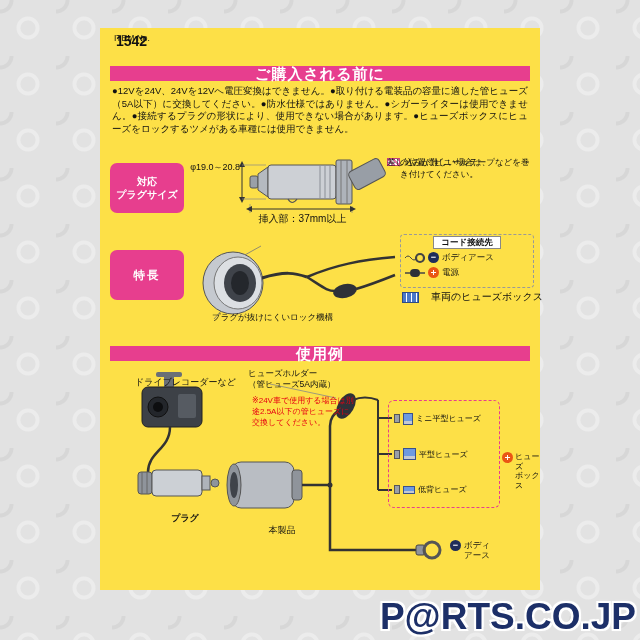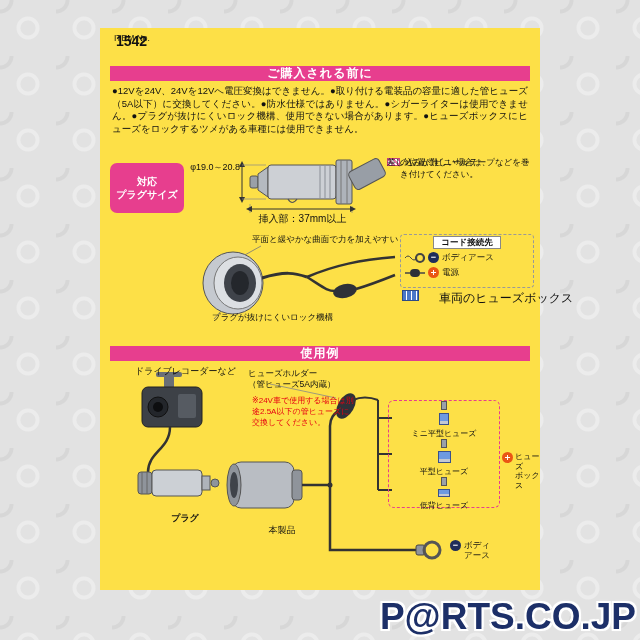--- a/index.html
+++ b/index.html
@@ -10,21 +10,21 @@
       radial-gradient(circle at 28px 28px, rgba(255,255,255,0) 7px, #ececec 8px, #ececec 11px, rgba(255,255,255,0) 12px),
       radial-gradient(circle at 0px 0px, rgba(255,255,255,0) 9px, #d7d7d7 10px, #d7d7d7 13px, rgba(255,255,255,0) 14px);
     background-size:56px 56px;}
   .panel{position:absolute;left:100px;top:28px;width:440px;height:562px;background:#fde047;}
   .panel *{position:absolute;box-sizing:border-box;}
 
   .hdr-itemno{left:14px;top:5px;font-size:8.5px;white-space:nowrap;}
   .hdr-itemno .num{font-size:14px;font-weight:bold;margin-left:2px;position:static;}
   .hdr-title{left:14px;top:21px;font-size:12.5px;letter-spacing:.3px;white-space:nowrap;}
 
-  .banner{left:10px;width:420px;height:15px;background:#e73e8e;color:#fff;font-size:12px;
+  .banner{left:10px;width:420px;height:15px;background:#e73e8e;color:#fff;font-size:15px;
           font-weight:bold;text-align:center;line-height:15px;letter-spacing:1px;}
   .banner.b1{top:38px;} .banner.b2{top:318px;}
 
   .notes{left:12px;top:57px;width:416px;font-size:9.5px;line-height:1.34;text-align:justify;}
 
   .side-label{left:10px;width:74px;background:#e73e8e;color:#fff;border-radius:7px;
               font-weight:bold;text-align:center;display:flex;flex-direction:column;justify-content:center;}
   .side-label span{position:static;}
   .sl1{top:135px;height:50px;font-size:10px;line-height:1.3;}
   .sl2{top:222px;height:50px;font-size:11.5px;letter-spacing:2px;}
@@ -45,39 +45,39 @@
   .conn-box{left:300px;top:206px;width:134px;height:54px;border:1.5px dashed #999;border-radius:4px;padding:1px 4px;}
   .conn-box *{position:static;}
   .conn-title{display:block;width:fit-content;margin:0 auto;font-size:8.5px;font-weight:bold;
               border:1px solid #888;padding:0 7px;background:#fff;line-height:1.25;}
   .conn-row{display:flex;align-items:center;gap:3px;font-size:8.5px;margin-top:3px;}
   .badge{display:inline-flex;align-items:center;justify-content:center;width:11px;height:11px;
          border-radius:50%;color:#fff;font-size:9px;font-weight:bold;line-height:1;flex:0 0 auto;}
   .badge.minus{background:#1f2d5a;}
   .badge.plus{background:#ea5514;}
 
-  .fusebox-row{left:302px;top:262px;display:flex;align-items:flex-start;gap:20px;font-size:12px;white-space:nowrap;}
+  .fusebox-row{left:302px;top:262px;display:flex;align-items:center;gap:12px;font-size:10px;white-space:nowrap;}
   .fusebox-row *{position:static;}
   .fb-icon{display:inline-block;width:17px;height:11px;border:1px solid #2d4a86;background:
       linear-gradient(90deg,transparent 0 3px,#fff 3px 4px,transparent 4px 8px,#fff 8px 9px,transparent 9px 13px,#fff 13px 14px,transparent 14px),#4a78c8;}
   .red{color:#e60012;}
   .conn-warn{left:300px;top:277px;width:136px;font-size:8px;line-height:1.3;}
 
   .usage-svg{left:20px;top:336px;width:410px;height:222px;}
   .lbl{font-size:9px;white-space:nowrap;}
-  .device-lbl{left:35px;top:337px;}
+  .device-lbl{left:35px;top:348px;}
   .holder-lbl{left:148px;top:340px;font-size:8.5px;line-height:1.25;white-space:nowrap;}
   .warn24{left:152px;top:368px;width:102px;font-size:8px;line-height:1.35;}
   .plug-lbl{left:55px;top:484px;width:60px;text-align:center;font-weight:bold;}
   .product-lbl{left:150px;top:496px;width:64px;text-align:center;}
 
   .fuse-dashed{left:288px;top:372px;width:112px;height:108px;border:1.5px dashed #e73e8e;border-radius:6px;
                display:flex;flex-direction:column;justify-content:space-around;padding:0 5px;}
   .fuse-dashed *{position:static;}
-  .fuse-row{display:flex;align-items:center;gap:3px;font-size:8px;white-space:nowrap;flex-direction:column;}
+  .fuse-row{display:flex;align-items:center;gap:3px;font-size:8px;white-space:nowrap;}
   .clip{display:inline-block;width:6px;height:9px;background:#9aa0a8;border:1px solid #555;flex:0 0 auto;}
   .fuse-icon{display:inline-block;border:1px solid #39518c;flex:0 0 auto;}
   .fuse-icon.mini{width:10px;height:12px;background:linear-gradient(180deg,#6d9ae0 0 7px,#c3c9d2 7px);}
   .fuse-icon.flat{width:13px;height:12px;background:linear-gradient(180deg,#6d9ae0 0 7px,#c3c9d2 7px);}
   .fuse-icon.low{width:12px;height:8px;background:linear-gradient(180deg,#6d9ae0 0 4px,#c3c9d2 4px);}
 
   .fbox-lbl{left:402px;top:424px;display:flex;align-items:flex-start;gap:2px;font-size:8px;line-height:1.2;}
   .fbox-lbl *{position:static;}
   .note-flat{left:286px;top:482px;width:150px;font-size:8px;line-height:1.35;}
   .ground-lbl{left:350px;top:512px;display:flex;align-items:flex-start;gap:3px;font-size:8.5px;line-height:1.2;}
@@ -94,21 +94,21 @@
 <div class="canvas">
   <div class="bg-pattern"></div>
 
   <div class="panel">
 
     <div class="hdr-itemno">
       <span>ITEM No.</span><span class="num">1542</span>
     </div>
 
     <div class="banner b1">ご購入される前に</div>
-    <div class="notes">●12Vを24V、24Vを12Vへ電圧変換はできません。●取り付ける電装品の容量に適した管ヒューズ（5A以下）に交換してください。●防水仕様ではありません。●シガーライターは使用できません。●プラグが抜けにくいロック機構、使用できない場合があります。●ヒューズボックスにヒューズをロックするツメがある車種には使用できません。</div>
+    <div class="notes">●12Vを24V、24Vを12Vへ電圧変換はできません。●取り付ける電装品の容量に適した管ヒューズ（5A以下）に交換してください。●防水仕様ではありません。●シガーライターは使用できません。●接続するプラグの形状により、使用できない場合があります。●ヒューズボックスにヒューズをロックするツメがある車種には使用できません。</div>
 
     <div class="side-label sl1">
       <span>対応</span>
       <span>プラグサイズ</span>
     </div>
 
     <svg class="plug-svg" viewBox="0 0 250 68">
       <line x1="14" y1="17" x2="14" y2="51" stroke="#333" stroke-width="1"></line>
       <polygon points="14,13 11,19 17,19" fill="#333"></polygon>
       <polygon points="14,55 11,49 17,49" fill="#333"></polygon>
@@ -133,35 +133,35 @@
       <polygon points="18,61 24,58 24,64" fill="#333"></polygon>
       <polygon points="128,61 122,58 122,64" fill="#333"></polygon>
     </svg>
     <div class="dim-phi">φ19.0～20.8</div>
     <div class="dim-ins">挿入部：37mm以上</div>
 
     <div class="tip">
       <span>差し込みが難しい場合は、</span><span class="hatch"></span><span>の位置にビニールテープなどを巻き付けてください。</span>
     </div>
 
+    <div class="side-label sl2">特長</div>
 
     <svg class="feat-svg" viewBox="0 0 205 95">
       <line x1="66" y1="3" x2="48" y2="13" stroke="#777" stroke-width=".8"></line>
       <line x1="26" y1="68" x2="19" y2="76" stroke="#777" stroke-width=".8"></line>
       <ellipse cx="38" cy="40" rx="30" ry="31" fill="#c5c9cf" stroke="#555"></ellipse>
       <ellipse cx="43" cy="40" rx="24" ry="26" fill="#dcdfe3" stroke="#777"></ellipse>
       <ellipse cx="45" cy="40" rx="16" ry="19" fill="#3f434a"></ellipse>
       <ellipse cx="45" cy="40" rx="9" ry="12" fill="#24272c"></ellipse>
       <path class="wire" d="M67,35 C90,28 100,30 112,34" stroke-width="3"></path>
       <path class="wire" d="M112,34 C140,22 165,17 200,14" stroke-width="2.5"></path>
       <path class="wire" d="M112,34 C128,44 132,48 140,48" stroke-width="2.5"></path>
       <ellipse cx="150" cy="48" rx="12" ry="7" transform="rotate(-12 150 48)" fill="#2e3138"></ellipse>
       <path class="wire" d="M161,46 C175,42 185,38 200,32" stroke-width="2.5"></path>
     </svg>
-    <div class="note-top">平面と緩やかな曲面で力を加えやすい</div>
     <div class="note-bottom">プラグが抜けにくいロック機構</div>
 
     <div class="conn-box">
       <span class="conn-title">コード接続先</span>
       <div class="conn-row">
         <svg width="20" height="12">
           <path d="M0,6 q3,-4 6,0 t6,0" stroke="#444" fill="none"></path>
           <circle cx="15" cy="6" r="4" fill="none" stroke="#444" stroke-width="2.2"></circle>
         </svg>
         <span class="badge minus">−</span>

